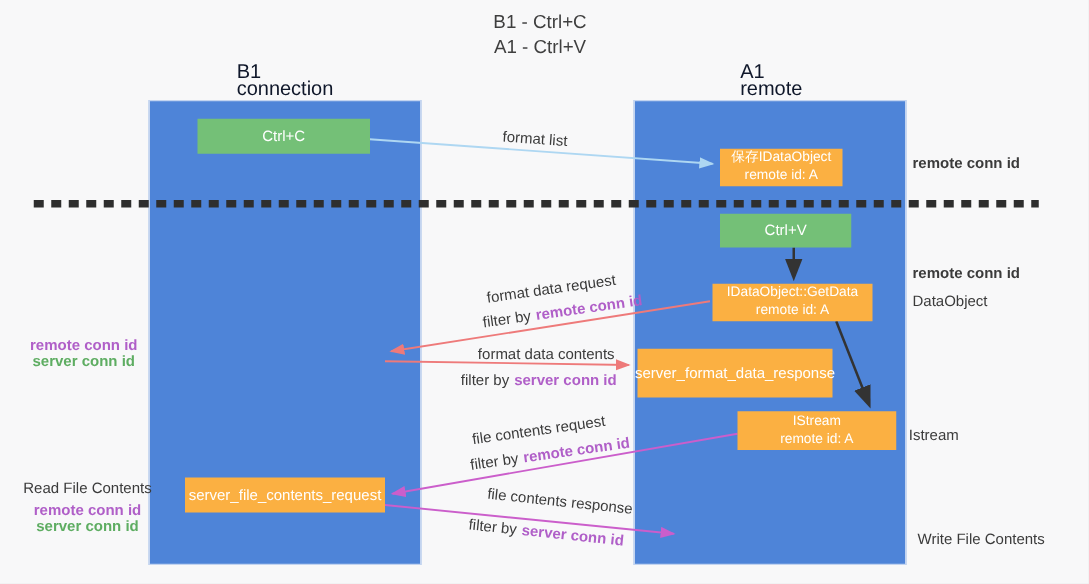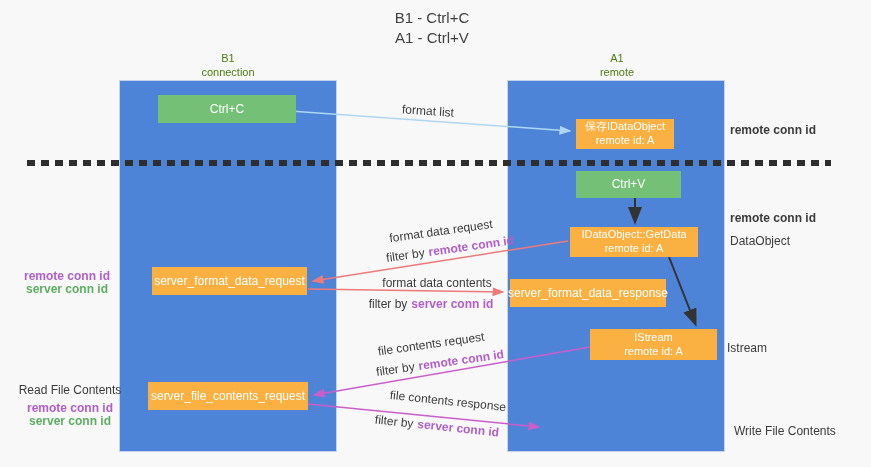--- a/index.html
+++ b/index.html
@@ -1,21 +1,21 @@
 <!DOCTYPE html>
 <html><head>
 <meta charset="utf-8">
 <style>
   html,body{margin:0;padding:0;background:#e9e9e9;}
   .stage{position:relative;width:871px;height:467px;background:#f8f8f9;
          font-family:Liberation Sans, sans-serif;overflow:hidden;}
   .title{position:absolute;left:432px;top:8px;transform:translateX(-50%);
          text-align:center;font-size:15px;line-height:20px;color:#3f3f3f;}
-  .lane-header{position:absolute;transform:translateX(-50%);text-align:center;
-         font-size:11px;line-height:14px;color:#4d7c0f;}
+  .lane-header{position:absolute;transform:translateX(-50%);
+         font-size:16px;line-height:14px;color:#0f172a;}
   .col{position:absolute;top:80px;width:218px;height:372px;background:#4e84d8;
        border:1px solid #c3d4f0;box-sizing:border-box;}
   .box{position:absolute;display:flex;flex-direction:column;align-items:center;
        justify-content:center;color:#ffffff;font-size:12px;text-align:center;
        line-height:1.25;box-sizing:border-box;white-space:nowrap;}
   .box.small{font-size:11px;}
   .green{background:#74c077;}
   .orange{background:#fbb042;}
   .elabel{position:absolute;font-size:12px;color:#3b3b3b;white-space:nowrap;
           transform-origin:center;}
@@ -87,25 +87,22 @@
 
   <div class="box green" style="left:576px;top:171px;width:105px;height:27px;">
     <span>Ctrl+V</span>
   </div>
 
   <div class="box orange small" style="left:570px;top:227px;width:128px;height:30px;">
     <span>IDataObject::GetData</span>
     <span>remote id: A</span>
   </div>
 
-  <div class="box orange" style="left:152px;top:267px;width:155px;height:28px;">
-    <span>server_format_data_request</span>
-  </div>
 
-  <div class="box orange" style="left:510px;top:279px;width:156px;height:28px;">
+  <div class="box orange" style="left:510px;top:279px;width:156px;height:39px;">
     <span>server_format_data_response</span>
   </div>
 
   <div class="box orange small" style="left:590px;top:329px;width:127px;height:31px;">
     <span>IStream</span>
     <span>remote id: A</span>
   </div>
 
   <div class="box orange" style="left:148px;top:382px;width:160px;height:28px;">
     <span>server_file_contents_request</span>

